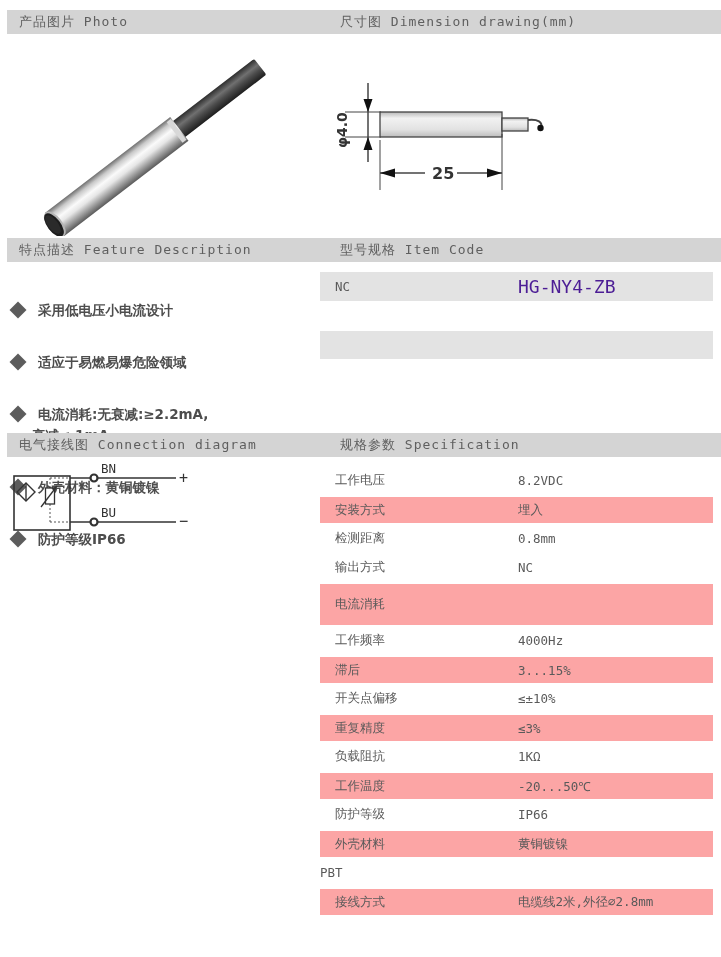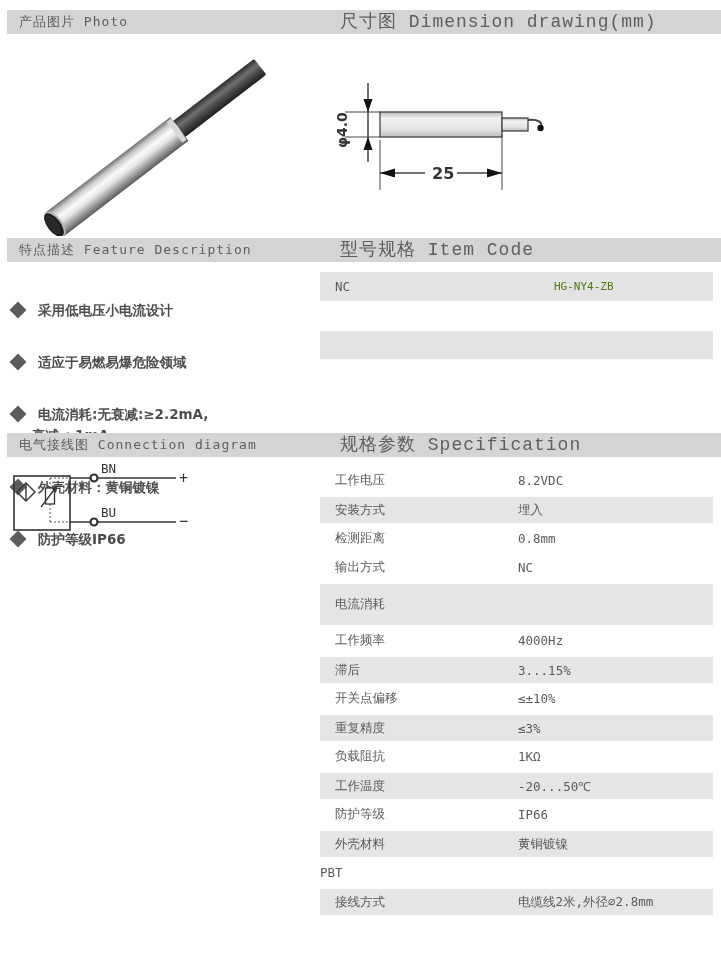--- a/index.html
+++ b/index.html
@@ -2,21 +2,21 @@
 <html><head>
 <meta charset="utf-8">
 <style>
   html,body{margin:0;padding:0;background:#fff;}
   #page{position:relative;width:721px;height:957px;background:#fff;overflow:hidden;
         font-family:"DejaVu Sans Mono","Liberation Mono",monospace;color:#5a5a5a;}
 
   
   .hdr-bar{position:absolute;left:7px;width:706px;height:24px;background:#d4d4d4;padding-left:20px;}
   .hdr-bar .hdr-left{position:absolute;left:12px;top:0;line-height:24px;font-size:13px;color:#5f5f5f;letter-spacing:1px;}
-  .hdr-bar .hdr-right{position:absolute;left:333px;top:0;line-height:24px;font-size:18px;color:#5f5f5f;letter-spacing:1px;font-family:Liberation Mono, monospace;}
+  .hdr-bar .hdr-right{position:absolute;left:333px;top:0;line-height:24px;font-size:13px;color:#5f5f5f;letter-spacing:1px;}
 
   
   #photo-wrap{position:absolute;left:7px;top:40px;width:300px;height:196px;overflow:hidden;}
 
   
   #dim-wrap{position:absolute;left:325px;top:58px;width:240px;height:150px;}
 
   
   #features{position:absolute;left:8px;top:266px;width:300px;}
   .feat-line{display:flex;align-items:flex-start;margin-bottom:9px;margin-top:36px;}
@@ -26,29 +26,29 @@
   .feat-text{font-family:"DejaVu Sans","Liberation Sans",sans-serif;font-weight:bold;
              font-size:13.5px;line-height:16px;color:#4d4d4d;}
 
   
   #item-code{position:absolute;left:320px;top:272px;width:393px;}
   .ic-row{position:relative;height:29px;}
   .ic-row.gray{background:#e3e3e3;}
   .ic-row.spacer{height:30px;background:#fff;}
   .ic-row:last-child{height:28px;}
   .ic-cell-l{position:absolute;left:15px;top:0;line-height:29px;font-size:12.5px;color:#5a5a5a;}
-  .ic-cell-r{position:absolute;left:198px;top:0;line-height:29px;font-size:11px;color:#4d7c0f;margin-left:36px;}
+  .ic-cell-r{position:absolute;left:198px;top:0;line-height:29px;font-size:18px;color:#4c1d95;}
 
   
   #conn-wrap{position:absolute;left:6px;top:458px;width:200px;height:115px;}
 
   
   #spec{position:absolute;left:320px;top:466px;width:393px;}
   .spec-row{display:flex;align-items:center;height:29px;box-sizing:border-box;}
-  .spec-row.gray{background:#e5e5e5;border-top:2px solid #fff;border-bottom:1px solid #fff;}
+  .spec-row.gray{background:#fca5a5;border-top:2px solid #fff;border-bottom:1px solid #fff;}
   .spec-row.tall{height:44px;}
   .spec-label{width:183px;padding-left:15px;flex:none;font-size:12.5px;color:#5a5a5a;}
   .spec-value{font-size:12.5px;color:#5a5a5a;text-align:right;}
   .spec-value.two-line span{display:block;line-height:18px;}
 
   svg text{fill:#333;}
 </style>
 </head>
 <body>
 

